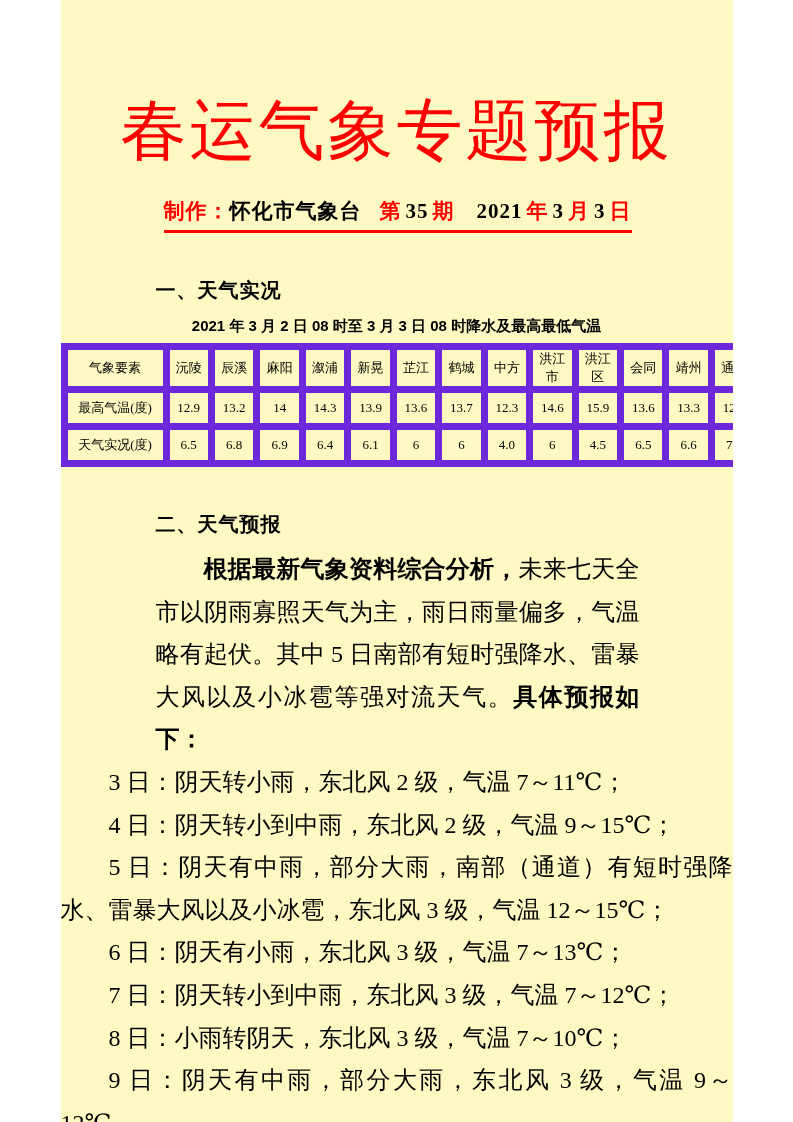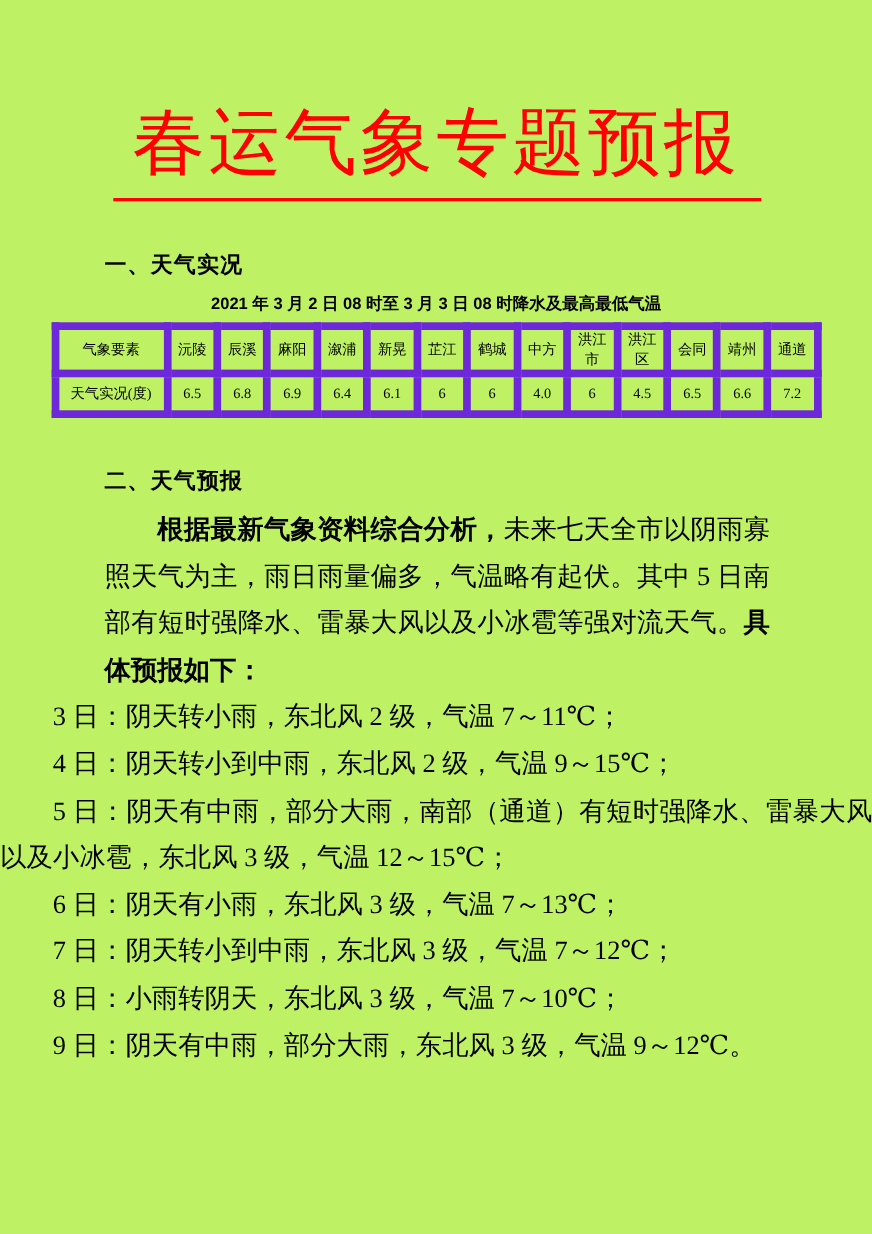--- a/index.html
+++ b/index.html
@@ -2,24 +2,24 @@
 <html><head>
 <meta charset="utf-8">
 <style>
   html, body {
     margin: 0;
     padding: 0;
     background: #ffffff;
   }
   .page {
     position: relative;
-    width: 793px;
+    width: 672px;
     height: 1122px;
     margin: 0 auto;
-    background: #bef264;
+    background: #fef9c3;
     color: #000000;
     font-family: "Liberation Serif", "DejaVu Serif", serif;
     overflow: hidden;
   }
   .doc-title {
     margin: 0;
     padding-top: 86px;
     text-align: center;
     color: #ff0000;
     font-size: 66px;
@@ -95,20 +95,31 @@
   }
   .forecast p { margin: 0; }
 </style>
 </head>
 <body>
 
 <div class="page">
 
   <h1 class="doc-title">春运气象专题预报</h1>
 
+  <div class="masthead">
+    <span class="seg">
+      <span class="red">制作：</span><span>怀化市气象台</span>
+    </span>
+    <span class="seg">
+      <span class="red">第</span><span class="num">35</span><span class="red">期</span>
+    </span>
+    <span class="seg">
+      <span class="num">2021</span><span class="red">年</span><span class="num">3</span><span class="red">月</span><span class="num">3</span><span class="red">日</span>
+    </span>
+  </div>
 
   <hr class="red-rule">
 
   <h2 class="section-heading">一、天气实况</h2>
 
   <div class="table-title">2021 年 3 月 2 日 08 时至 3 月 3 日 08 时降水及最高最低气温</div>
 
   <table class="weather">
     <colgroup id="table-cols">
         <col style="width: 102px;">
@@ -139,20 +150,36 @@
           <th>中方</th>
           <th>洪江市</th>
           <th>洪江区</th>
           <th>会同</th>
           <th>靖州</th>
           <th>通道</th>
         </tr>
     </thead>
     <tbody id="table-body">
         <tr>
+          <td>最高气温(度)</td>
+          <td>12.9</td>
+          <td>13.2</td>
+          <td>14</td>
+          <td>14.3</td>
+          <td>13.9</td>
+          <td>13.6</td>
+          <td>13.7</td>
+          <td>12.3</td>
+          <td>14.6</td>
+          <td>15.9</td>
+          <td>13.6</td>
+          <td>13.3</td>
+          <td>12.9</td>
+        </tr>
+        <tr>
           <td>天气实况(度)</td>
           <td>6.5</td>
           <td>6.8</td>
           <td>6.9</td>
           <td>6.4</td>
           <td>6.1</td>
           <td>6</td>
           <td>6</td>
           <td>4.0</td>
           <td>6</td>

